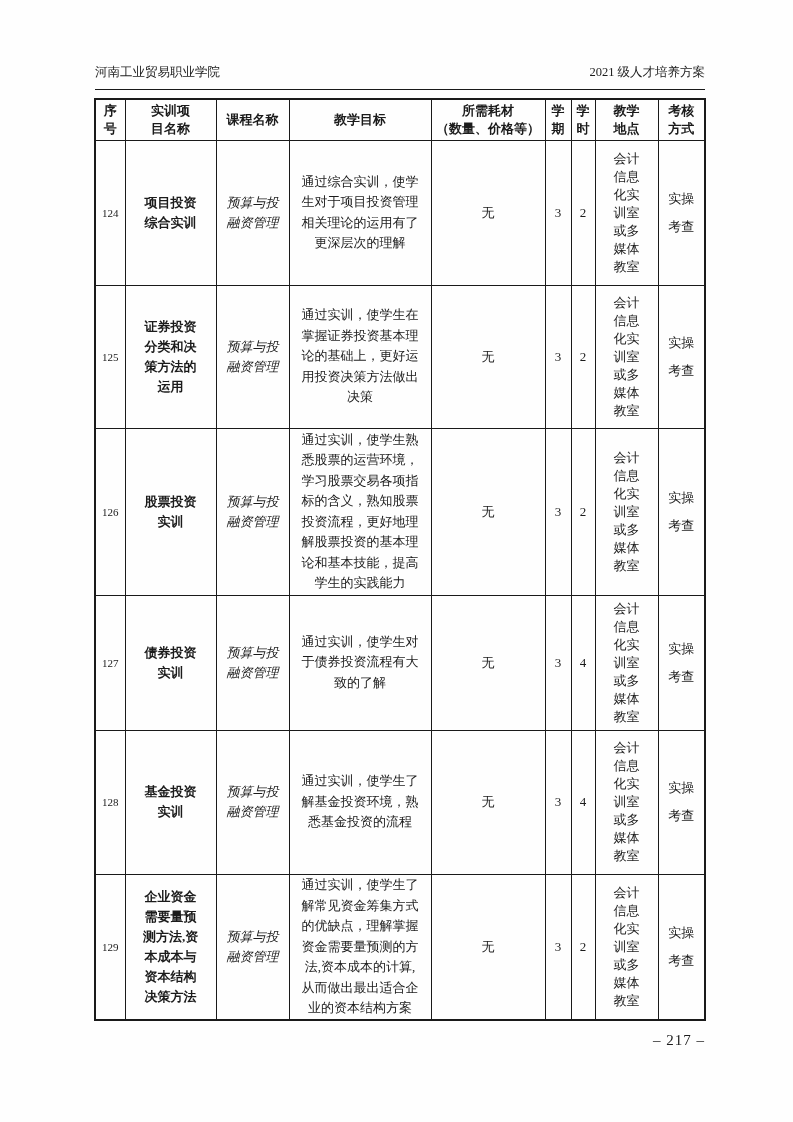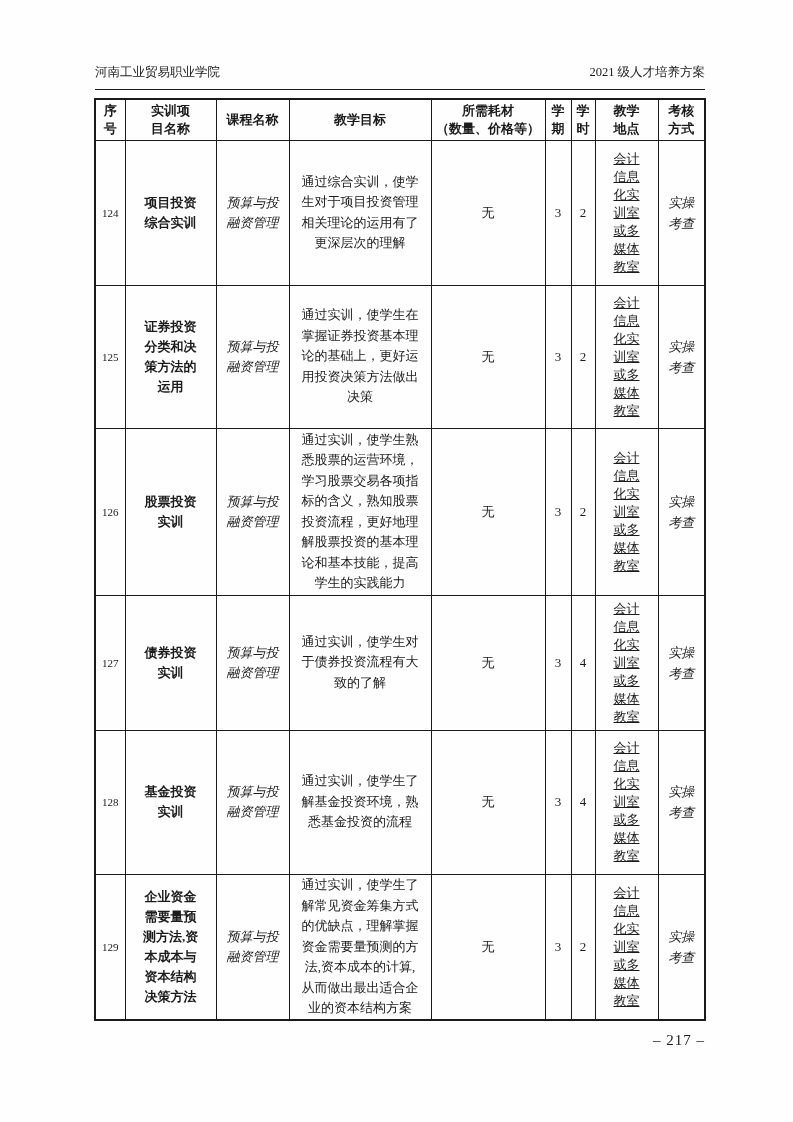--- a/index.html
+++ b/index.html
@@ -48,22 +48,22 @@
     line-height: 18px;
     padding: 0 2px;
     font-size: 13px;
   }
   .c-idx   { font-size: 11px; }
   .c-name  { padding: 0 15px; text-align: justify; word-break: break-all; line-height: 20px; font-weight: bold; }
   .c-course{ padding: 0 8px;  word-break: break-all; line-height: 20px; font-style: italic; }
   .c-goal  { padding: 0 10px; text-align: justify; word-break: break-all; line-height: 20.5px; }
   .c-mat   { }
   .c-sem, .c-hrs { }
-  .c-loc   { padding: 4px 16px; word-break: break-all; line-height: 18px; text-decoration: underline; }
-  .c-assess{ padding: 10px 9px;  word-break: break-all; line-height: 21px; font-style: italic; }
+  .c-loc   { padding: 4px 16px; word-break: break-all; line-height: 18px; }
+  .c-assess{ padding: 10px 9px;  word-break: break-all; line-height: 28px; }
   .doc-footer {
     position: absolute;
     top: 1032px;
     right: 88px;
     font-size: 15px;
     letter-spacing: 1px;
   }
 </style>
 </head>
 <body>

